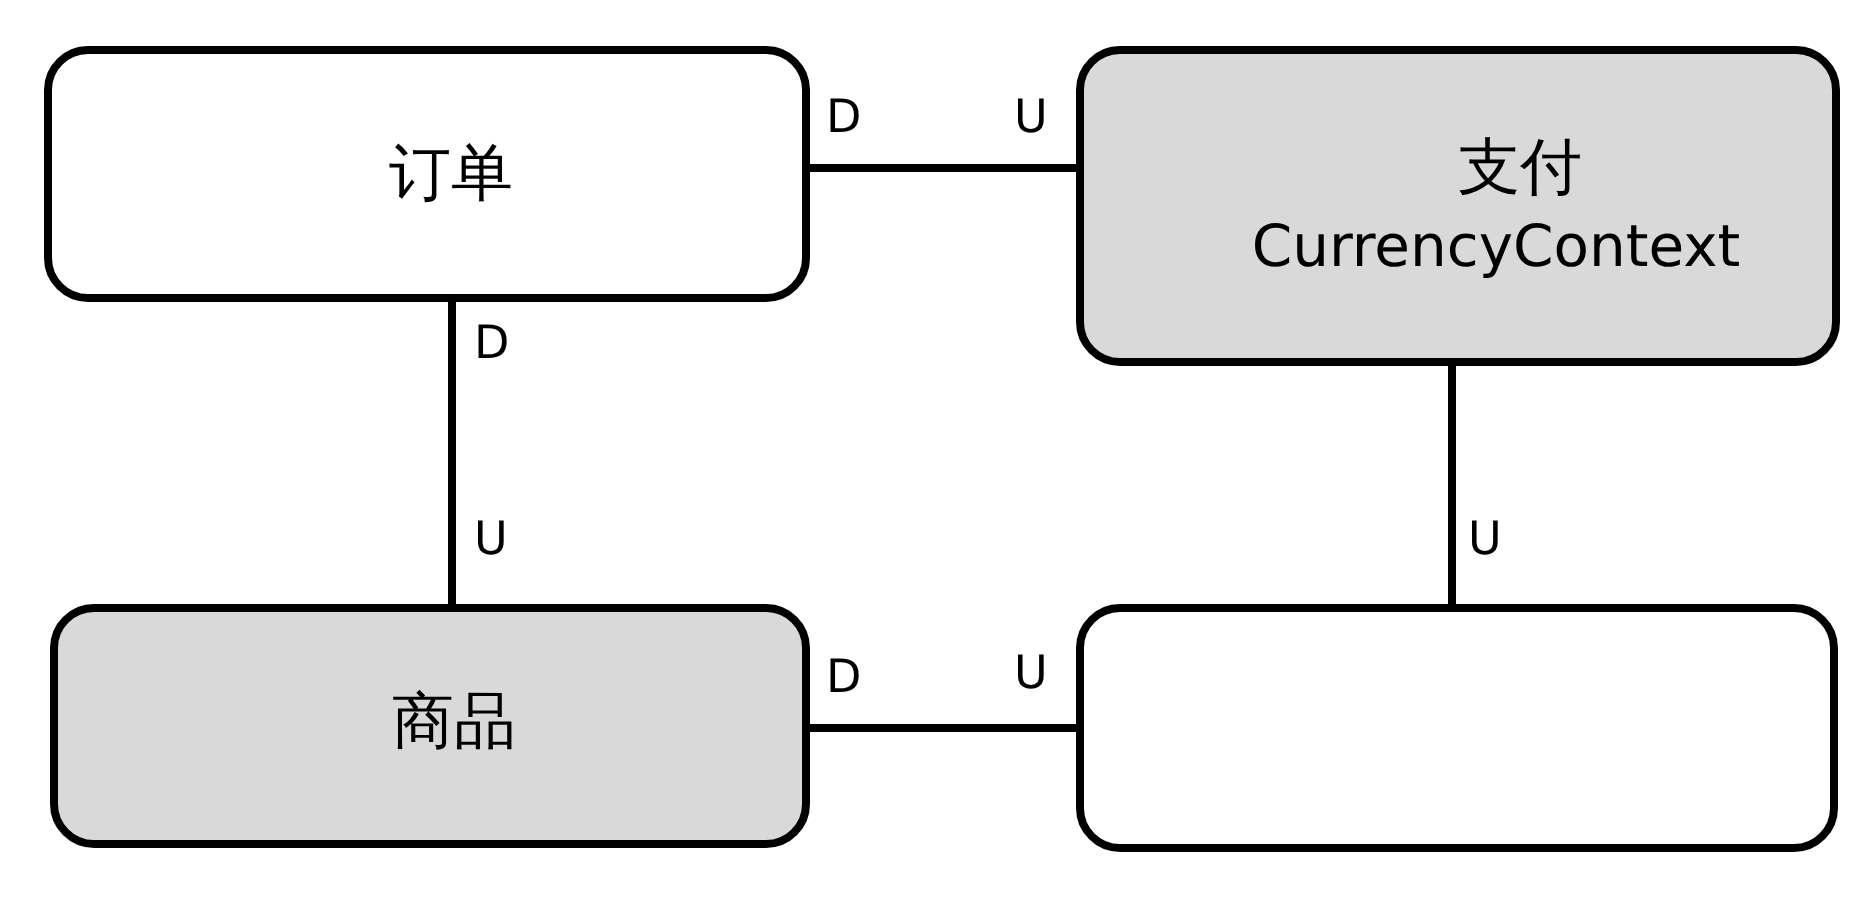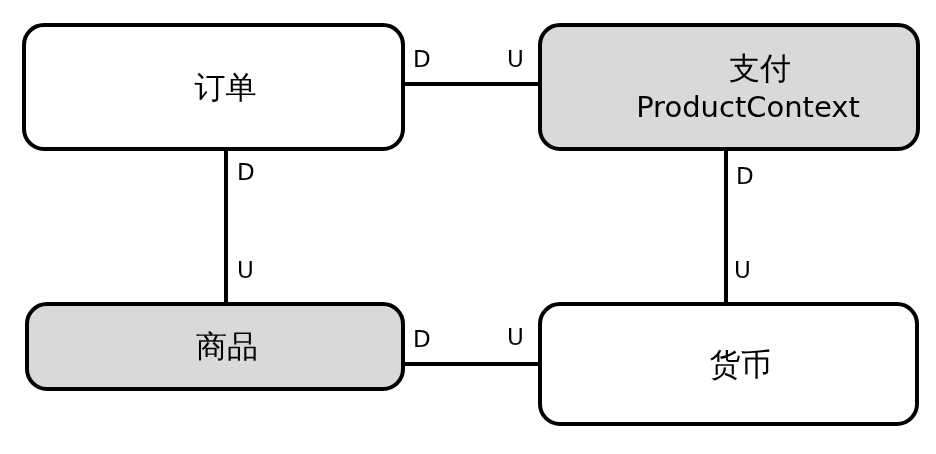--- a/index.html
+++ b/index.html
@@ -19,22 +19,22 @@
     border-radius: 22px;
     background: #ffffff;
     display: flex;
     flex-direction: column;
     align-items: center;
     justify-content: center;
     gap: 9px;
     text-align: center;
   }
   .node--order    { left: 22px;  top: 23px;  width: 383px; height: 128px; }
-  .node--payment  { left: 538px; top: 23px;  width: 382px; height: 128px; padding-left: 38px; }
-  .node--product  { left: 25px;  top: 302px; width: 380px; height: 89px; }
+  .node--payment  { left: 538px; top: 23px;  width: 382px; height: 160px; padding-left: 38px; }
+  .node--product  { left: 25px;  top: 302px; width: 380px; height: 122px; font-family: Liberation Mono, monospace; }
   .node--currency { left: 538px; top: 302px; width: 381px; height: 124px; }
   .node .zh { font-size: 31px; line-height: 1; margin-left: 24px; }
   .node .en { font-size: 29px; line-height: 1; }
   .edge {
     position: absolute;
     background: #000000;
   }
   .edge--h { height: 4px; }
   .edge--v { width: 4px; }
   .edge--order-payment    { left: 405px; top: 82px;  width: 133px; }
@@ -77,24 +77,23 @@
 
   <span class="edge-label lbl-prc-d">D</span>
   <span class="edge-label lbl-prc-u">U</span>
 
   <div class="node node--order" style="background-color: rgb(255, 255, 255);">
     <span class="zh">订单</span>
   </div>
 
   <div class="node node--payment" style="background-color: rgb(217, 217, 217);">
     <span class="zh">支付</span>
-    <span class="en">ProductContext</span>
+    <span class="en">CurrencyContext</span>
   </div>
 
   <div class="node node--product" style="background-color: rgb(217, 217, 217);">
     <span class="zh">商品</span>
   </div>
 
   <div class="node node--currency" style="background-color: rgb(255, 255, 255);">
-    <span class="zh">货币</span>
   </div>
 
 </div>
 
 </body></html>

